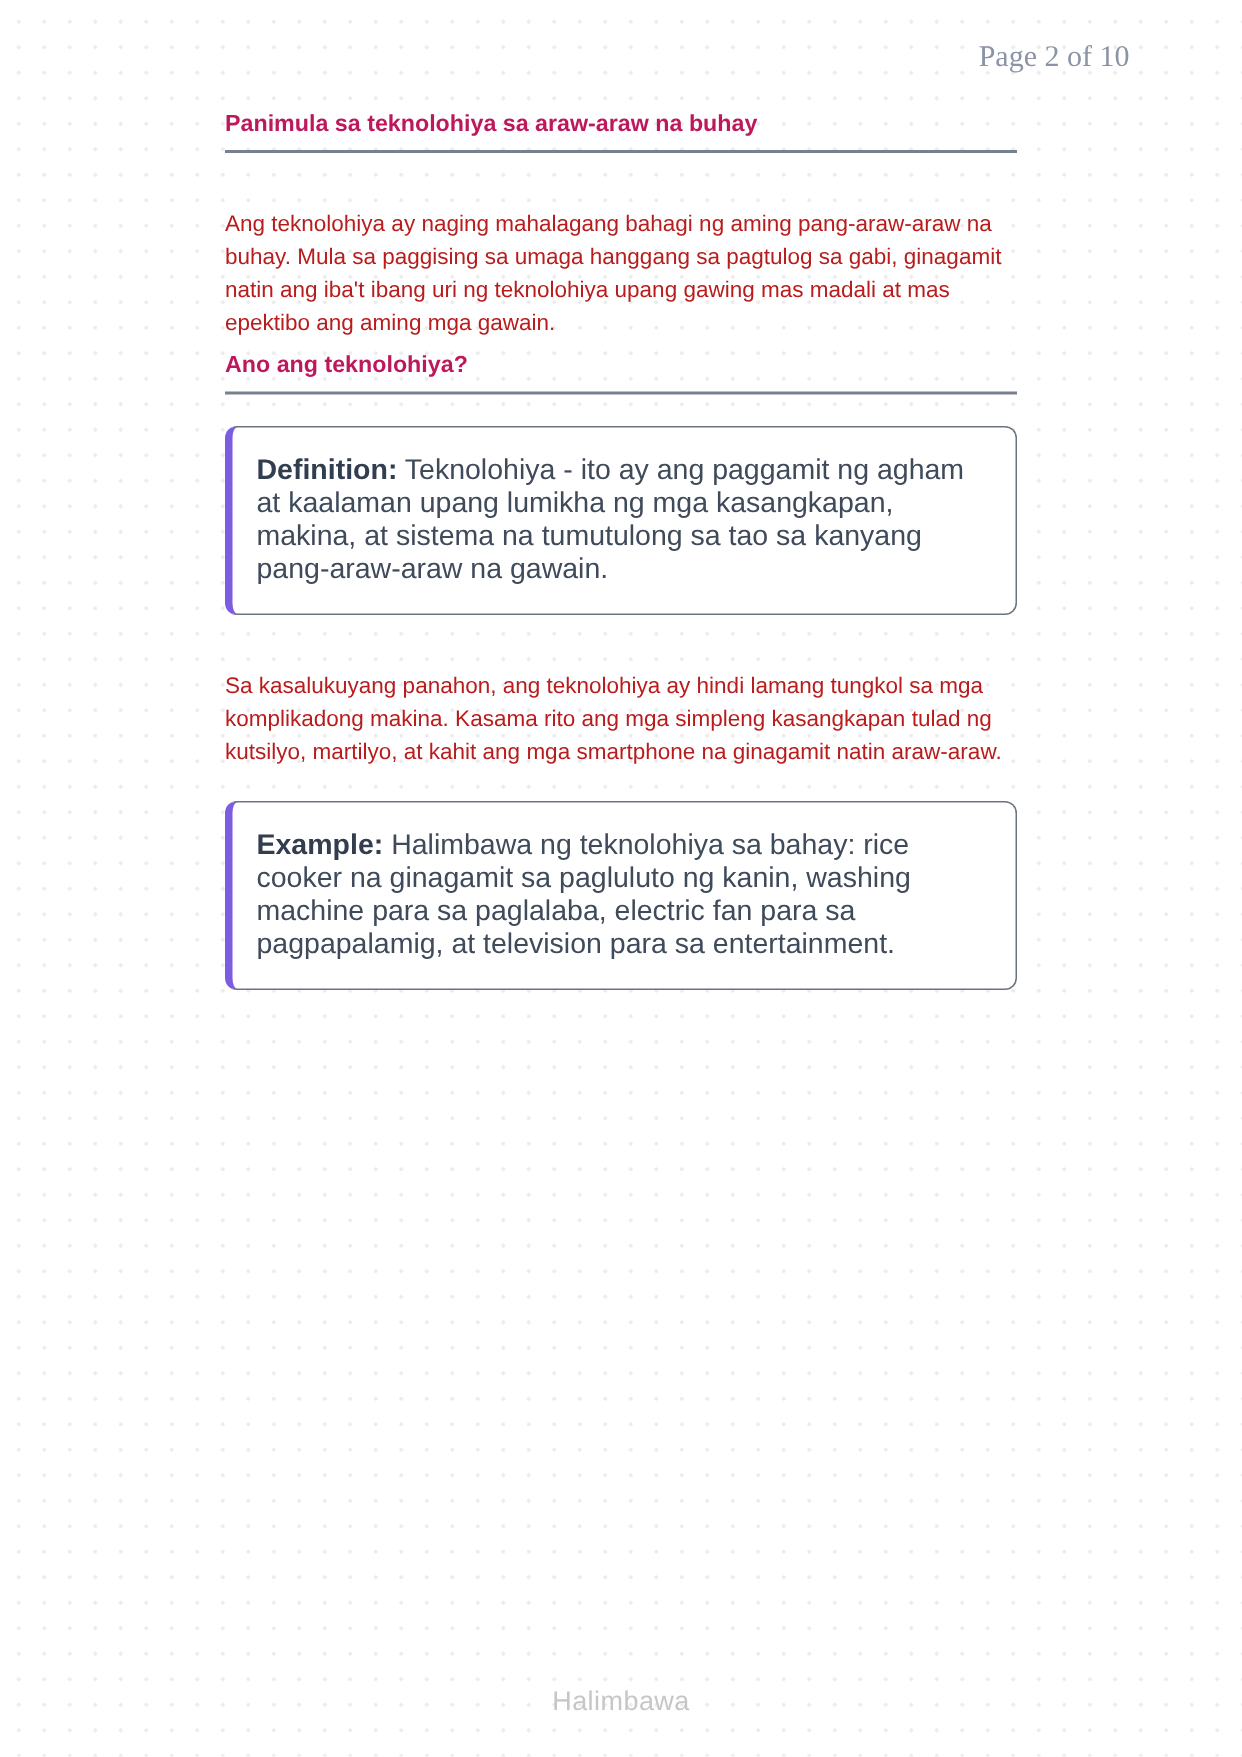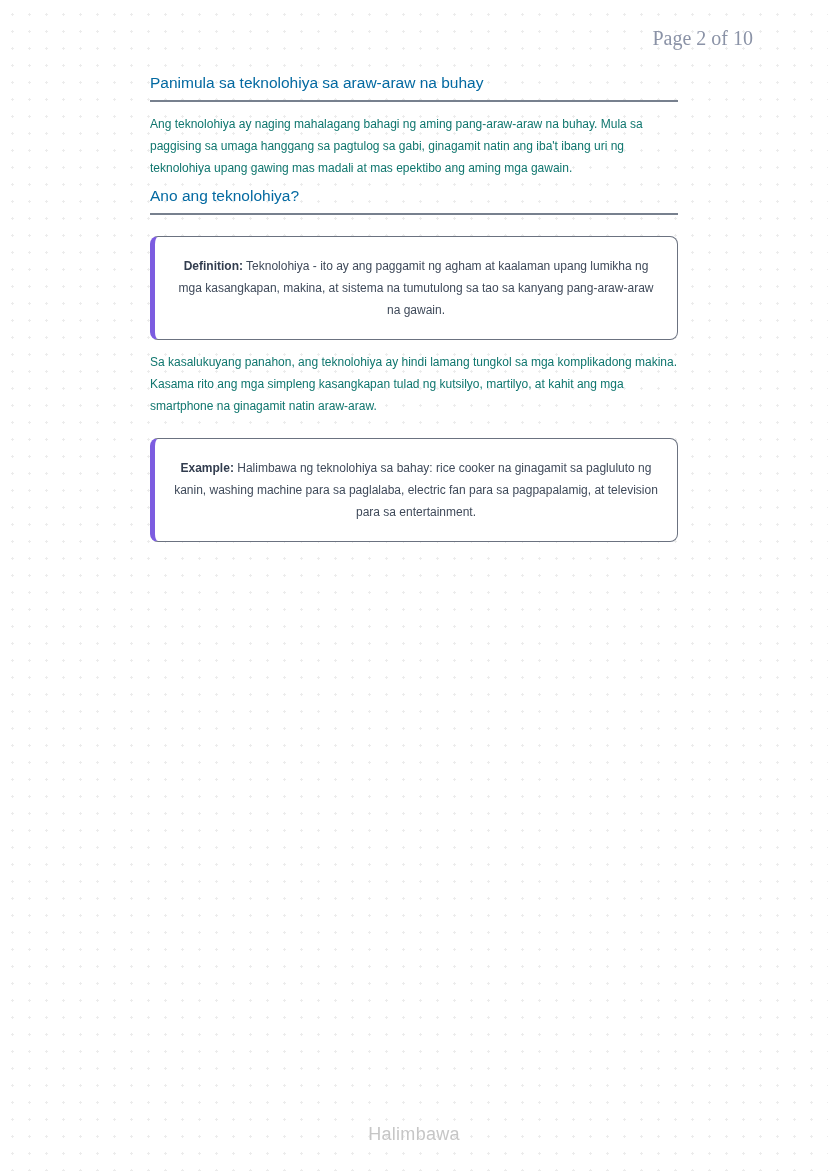--- a/index.html
+++ b/index.html
@@ -29,50 +29,49 @@
 
   .content {
     position: absolute;
     left: 150px;
     top: 74px;
     width: 528px;
   }
 
   .section-heading {
     font-size: 15.5px;
-    font-weight: normal;
-    color: #0369a1;
+    font-weight: bold;
+    color: #be185d;
     line-height: 18px;
     padding-bottom: 8px;
     border-bottom: 2px solid #77808e;
   }
 
   .para {
-    font-size: 12px;
+    font-size: 15px;
     line-height: 22px;
-    color: #0f766e;
-    margin-top: 11px;
+    color: #b91c1c;
+    margin-top: 37px;
   }
 
   .heading-gap { margin-top: 8px; }
 
   .callout {
     margin-top: 21px;
     border: 1px solid #6b7280;
     border-left: 5px solid #7c5ce0;
     border-radius: 8px;
     padding: 18px 16px 18px 16px;
     background: #ffffff;
   }
 
   .callout .para-inner {
-    font-size: 12px;
+    font-size: 19px;
     line-height: 22px;
     color: #3f4a5a;
-    text-align: center;
   }
 
   .callout .label {
     font-weight: bold;
     color: #323d4f;
   }
 
   .watermark {
     position: absolute;
     bottom: 26px;

